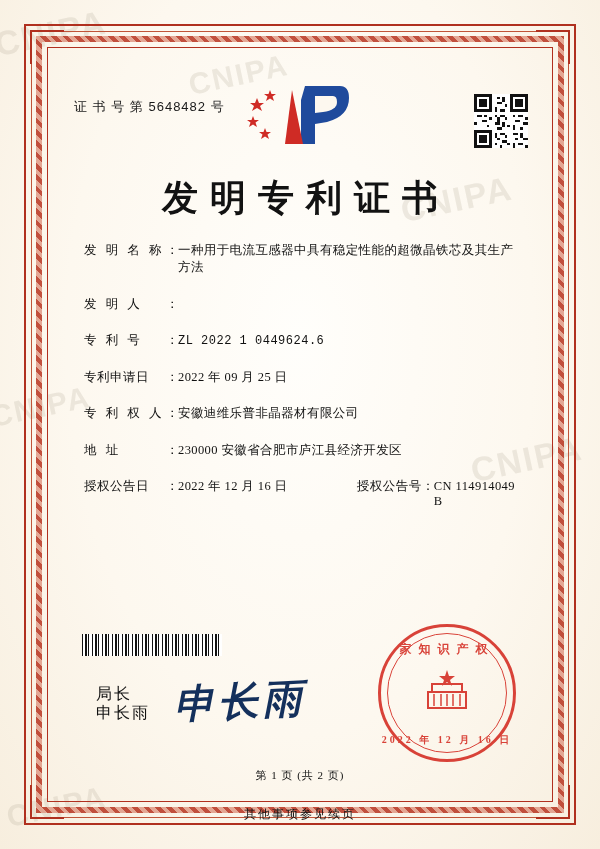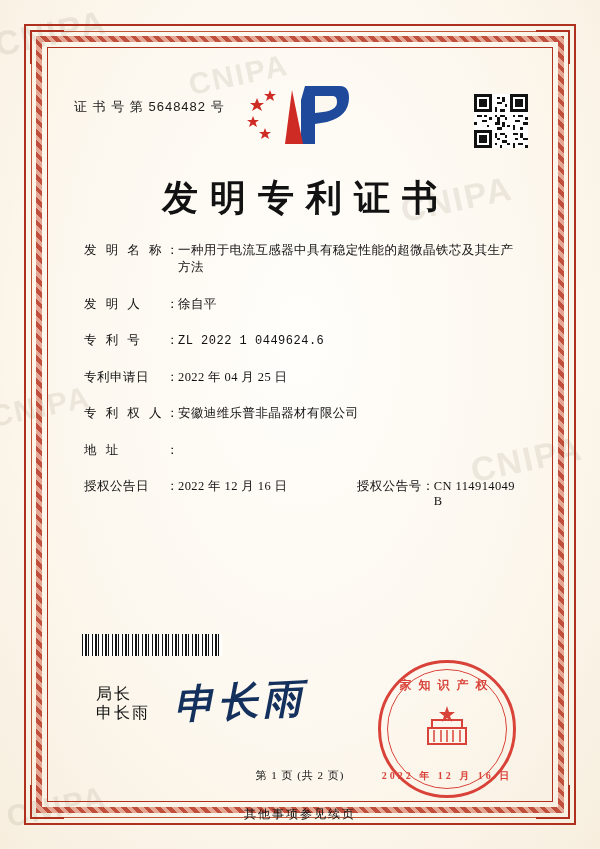--- a/index.html
+++ b/index.html
@@ -200,21 +200,21 @@
     font-style: italic;
     font-weight: bold;
     letter-spacing: 4px;
     transform: rotate(-3deg);
   }
 
   
   .seal {
     position: absolute;
     right: 28px;
-    top: 604px;
+    top: 568px;
     width: 132px; height: 132px;
     border: 3px solid #d42a20;
     border-radius: 50%;
     opacity: 0.88;
   }
   .seal-inner {
     position: absolute;
     left: 6px; top: 6px; right: 6px; bottom: 6px;
     border: 1px solid #d42a20;
     border-radius: 50%;
@@ -369,44 +369,44 @@
 
       <div class="field-row">
         <span class="field-label">发 明 名 称</span>
         <span class="field-colon">：</span>
         <span class="field-value">一种用于电流互感器中具有稳定性能的超微晶铁芯及其生产方法</span>
       </div>
 
       <div class="field-row">
         <span class="field-label">发 明 人</span>
         <span class="field-colon">：</span>
-        <span class="field-value">徐自平</span>
       </div>
 
       <div class="field-row">
         <span class="field-label">专 利 号</span>
         <span class="field-colon">：</span>
         <span class="field-value mono">ZL 2022 1 0449624.6</span>
       </div>
 
       <div class="field-row">
         <span class="field-label wide">专利申请日</span>
         <span class="field-colon">：</span>
-        <span class="field-value">2022 年 04 月 25 日</span>
+        <span class="field-value">2022 年 09 月 25 日</span>
       </div>
 
       <div class="field-row">
         <span class="field-label">专 利 权 人</span>
         <span class="field-colon">：</span>
         <span class="field-value">安徽迪维乐普非晶器材有限公司</span>
       </div>
 
       <div class="field-row">
         <span class="field-label">地        址</span>
         <span class="field-colon">：</span>
+        <span class="field-value">230000 安徽省合肥市庐江县经济开发区</span>
       </div>
 
       <div class="field-row split-row">
         <span class="split-left">
           <span class="field-label wide">授权公告日</span>
           <span class="field-colon">：</span>
           <span class="field-value">2022 年 12 月 16 日</span>
         </span>
         <span class="split-right">
           <span class="field-label">授权公告号</span>

